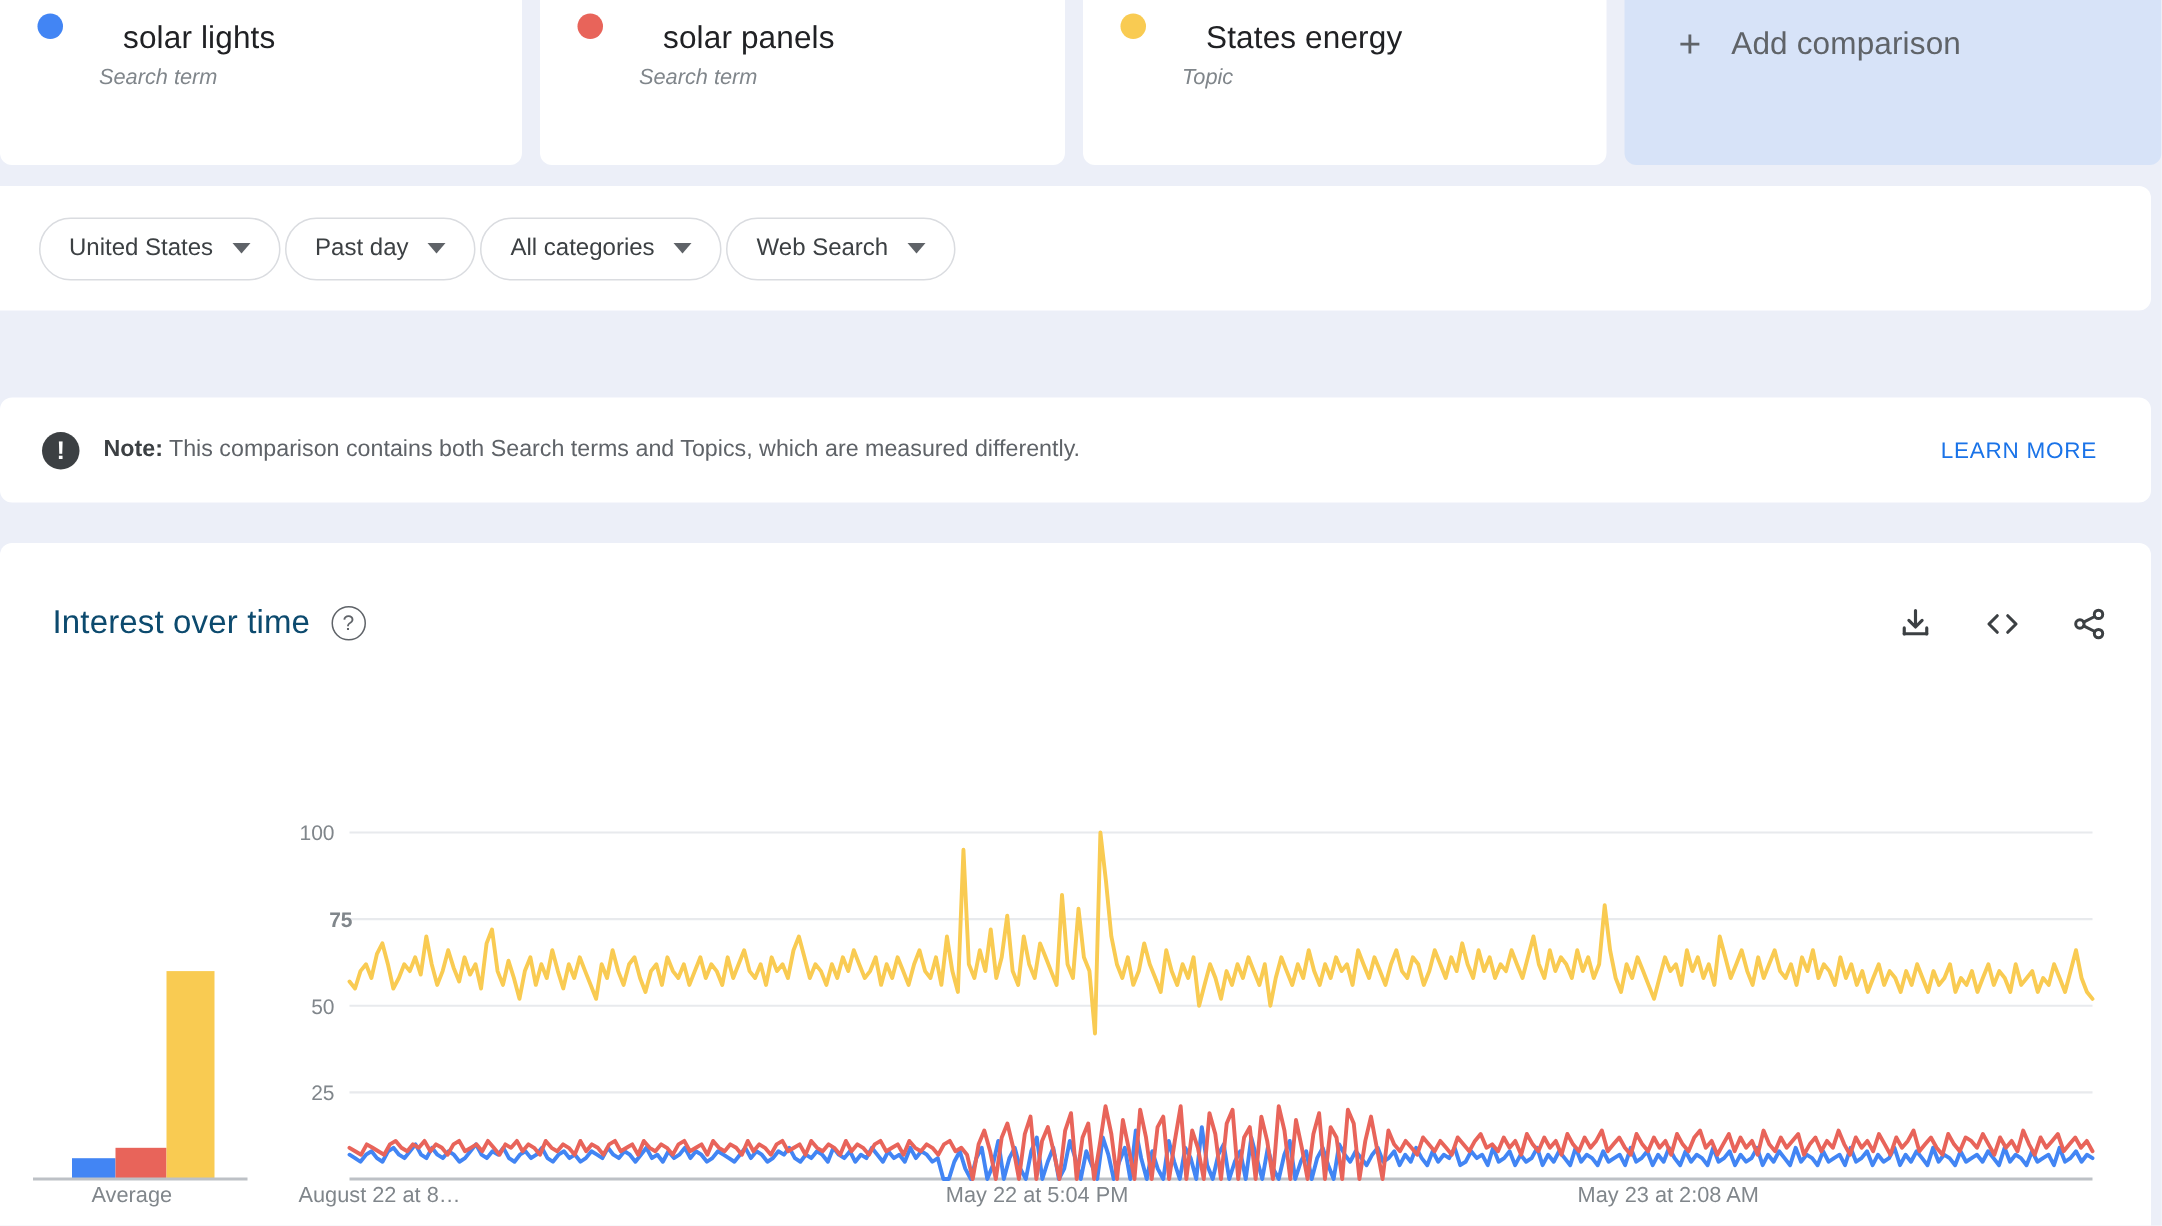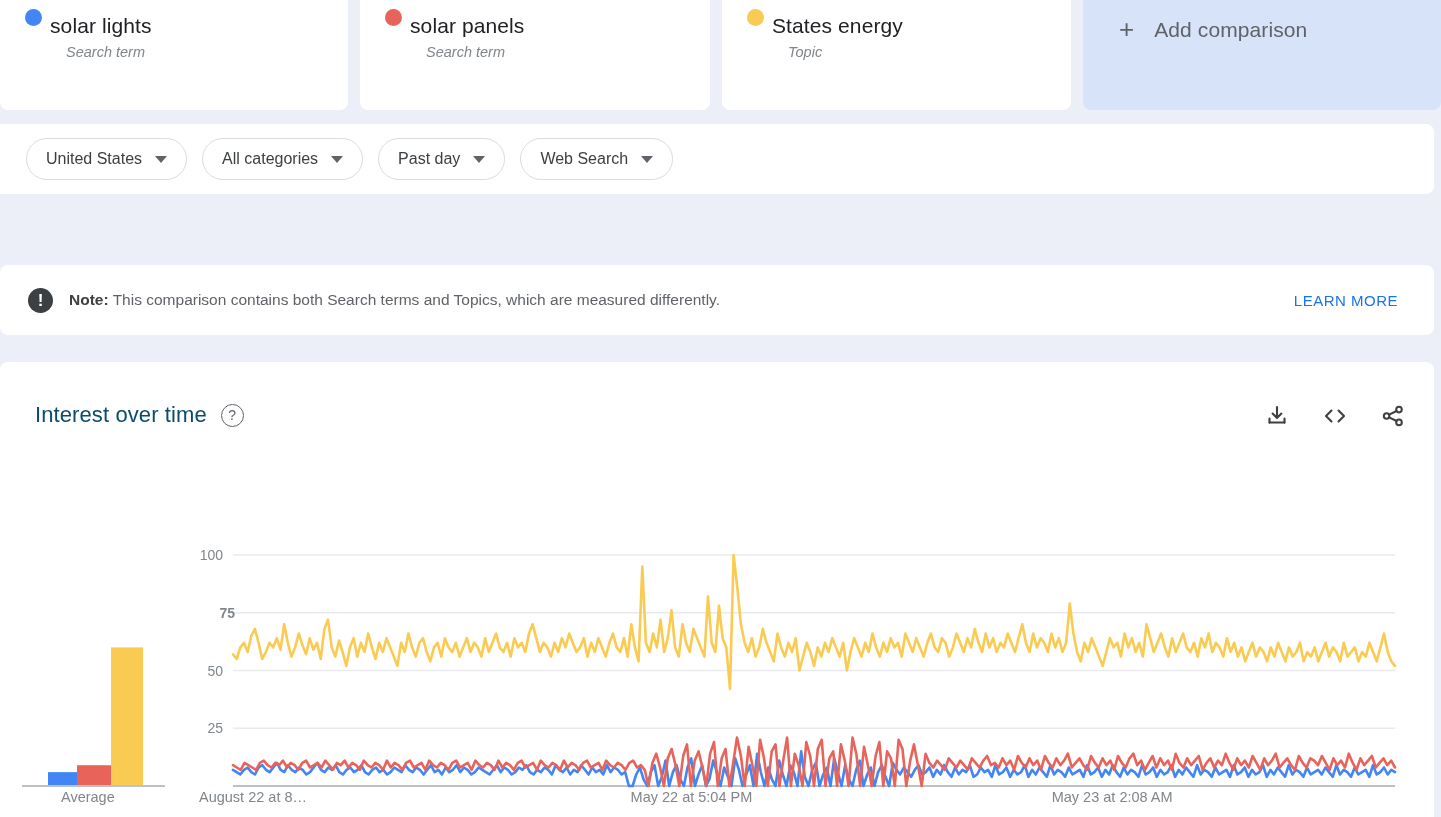--- a/index.html
+++ b/index.html
@@ -27,21 +27,21 @@
     padding: 22px 0 0 22px;
   }
   .term-card.c1 { width: 348px; margin-left: 0px; }
   .term-card.c2 { width: 350px; }
   .term-card.c3 { width: 349px; }
   .dot {
     position: absolute; left: 25px; top: 17px;
     width: 17px; height: 17px; border-radius: 50%;
   }
   .term-title {
-    margin-left: 28px;
+    margin-left: 60px;
     font-size: 21px;
     color: #202124;
     line-height: 24px;
     letter-spacing: .1px;
     white-space: nowrap;
   }
   .term-sub {
     margin-left: 44px;
     margin-top: 5px;
     font-size: 14.5px;
@@ -66,27 +66,27 @@
   .add-label {
     margin-left: 20px;
     font-size: 21px; color: #5f6368;
     line-height: 27px;
     letter-spacing: .1px;
   }
 
   
   .filter-bar {
     position: absolute; left: 0; top: 124px;
-    width: 1434px; height: 70px;
+    width: 1434px; height: 83px;
     background: #fff;
     border-radius: 0 8px 8px 0;
     display: flex; align-items: center;
     padding-left: 26px;
     box-sizing: border-box;
-    gap: 15px;
+    gap: 3px;
   }
   .chip {
     height: 42px;
     border: 1px solid #dadce0;
     border-radius: 21px;
     display: flex; align-items: center;
     padding: 0 19px;
     box-sizing: border-box;
     background: #fff;
     gap: 13px;
@@ -215,25 +215,25 @@
       <span class="add-label">Add comparison</span>
     </div>
   </div>
 
   <div class="filter-bar">
     <div class="chip">
       <span class="chip-label">United States</span>
       <span class="caret"></span>
     </div>
     <div class="chip">
+      <span class="chip-label">Past day</span>
+      <span class="caret"></span>
+    </div>
+    <div class="chip">
       <span class="chip-label">All categories</span>
-      <span class="caret"></span>
-    </div>
-    <div class="chip">
-      <span class="chip-label">Past day</span>
       <span class="caret"></span>
     </div>
     <div class="chip">
       <span class="chip-label">Web Search</span>
       <span class="caret"></span>
     </div>
   </div>
 
   <div class="note-bar">
     <span class="note-icon">!</span>

